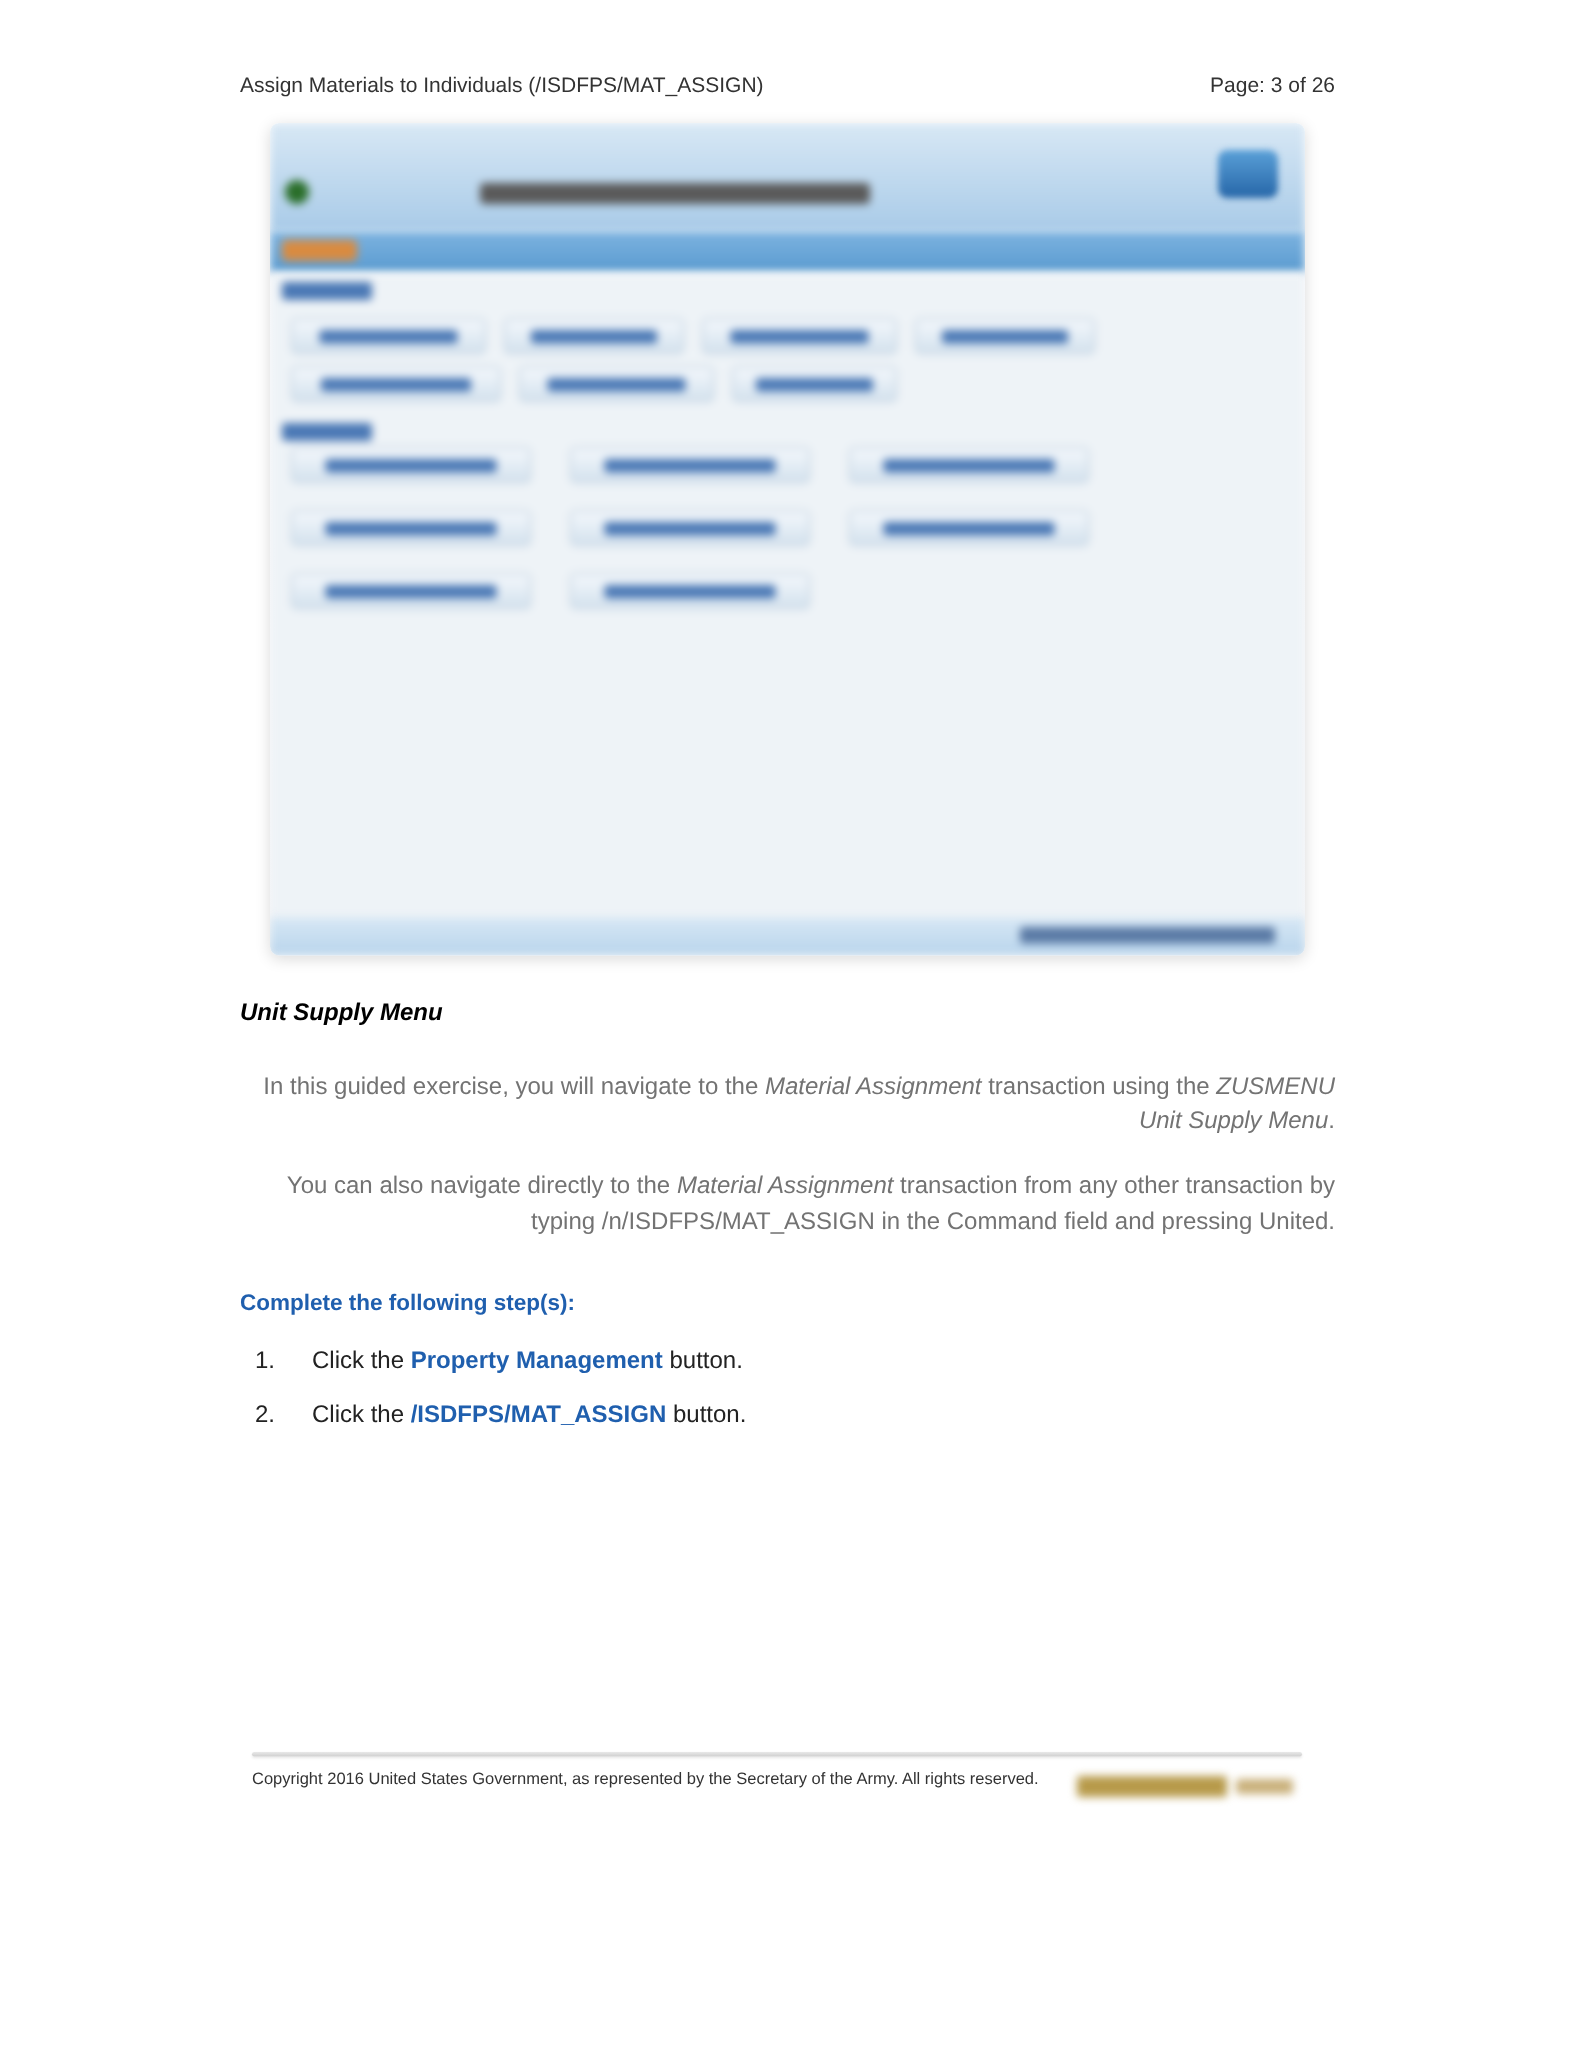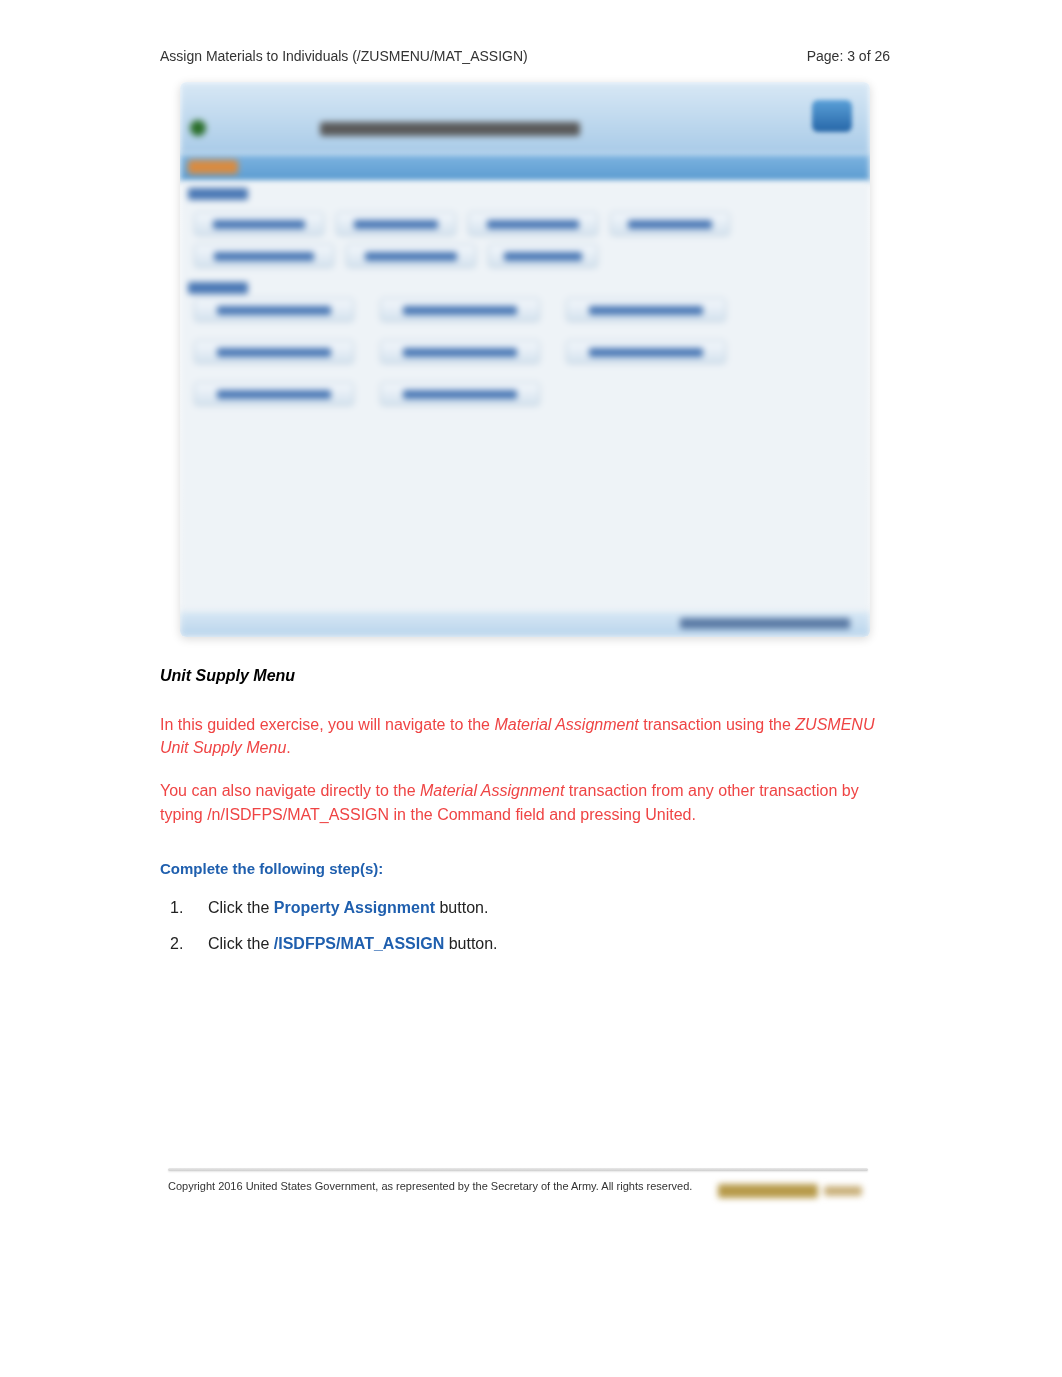--- a/index.html
+++ b/index.html
@@ -111,22 +111,23 @@
   }
   .caption {
     font-style: italic;
     font-weight: bold;
     font-size: 16px;
     margin-bottom: 28px;
   }
   .para {
     font-size: 16px;
     line-height: 1.45;
-    color: #ef4444;
+    color: #737373;
     margin-bottom: 20px;
+    text-align: right;
   }
   .para em { font-style: italic; }
   .para b { font-weight: normal; }
   .section-title {
     color: #1f5fae;
     font-weight: bold;
     font-size: 15px;
     margin-top: 34px;
     margin-bottom: 22px;
   }
@@ -173,21 +174,21 @@
     display:flex; align-items:center; gap:6px;
   }
   .footer-logo .a{ width:100px; height:14px; background:#b79a4a; border-radius:2px;}
   .footer-logo .b{ width:38px; height:10px; background:#c9b07a; border-radius:2px;}
 </style>
 </head>
 <body>
 
 <div class="page">
   <div class="header-row">
-    <span>Assign Materials to Individuals (/ZUSMENU/MAT_ASSIGN)</span>
+    <span>Assign Materials to Individuals (/ISDFPS/MAT_ASSIGN)</span>
     <span>Page: 3 of 26</span>
   </div>
 
   <div class="screenshot-frame">
     <div class="sap-toolbar"></div>
     <div class="sap-badge"></div>
     <div class="sap-titlebar"></div>
     <div class="sap-body">
       <div class="sap-section-label" style="top:6px;"></div>
       <div class="sap-btn" style="left:14px; top:30px; width:130px;"></div>
@@ -220,21 +221,21 @@
   <p class="para">
     <span>You can also navigate directly to the </span><em>Material Assignment</em><span> transaction from any other transaction by typing </span><b>/n/ISDFPS/MAT_ASSIGN</b><span> in the </span><b>Command</b><span> field and pressing </span><b>United</b><span>.</span>
   </p>
 
   <div class="section-title">Complete the following step(s):</div>
 
   <ol class="steps">
     <li>
       <span class="num">1.</span>
       <span class="txt">
-        <span>Click the </span><span class="link-blue">Property Assignment</span><span> button.</span>
+        <span>Click the </span><span class="link-blue">Property Management</span><span> button.</span>
       </span>
     </li>
     <li>
       <span class="num">2.</span>
       <span class="txt">
         <span>Click the </span><span class="link-blue">/ISDFPS/MAT_ASSIGN</span><span> button.</span>
       </span>
     </li>
   </ol>
 </div>

